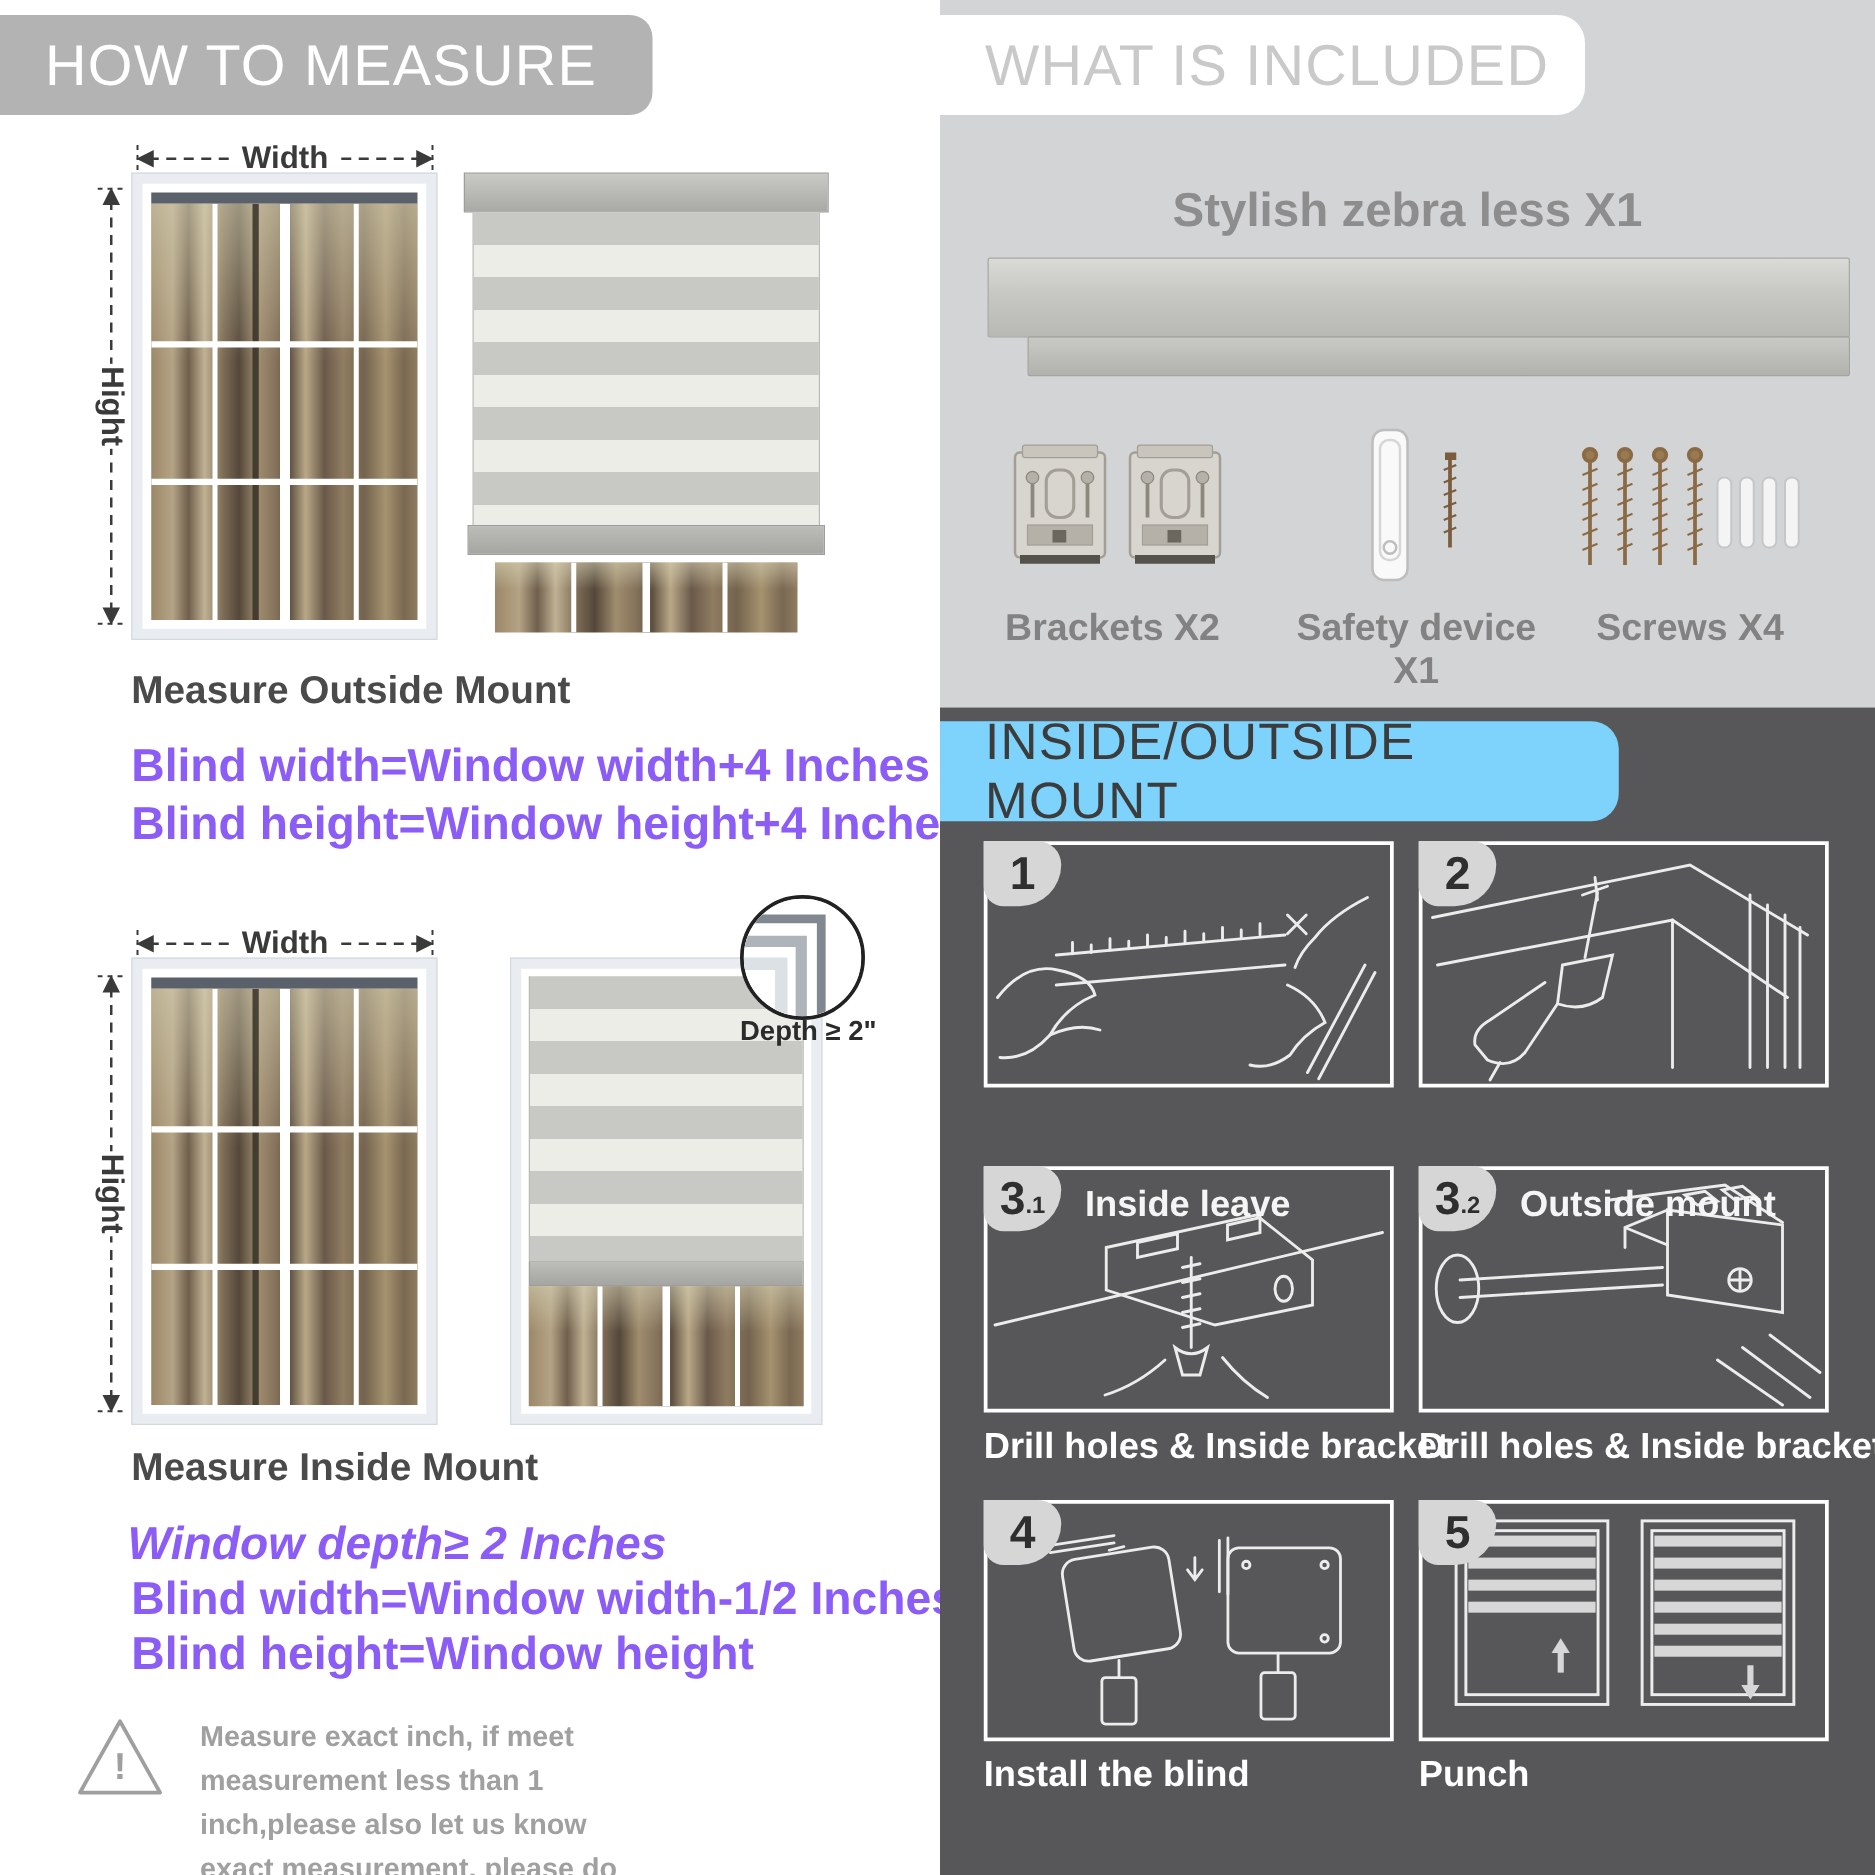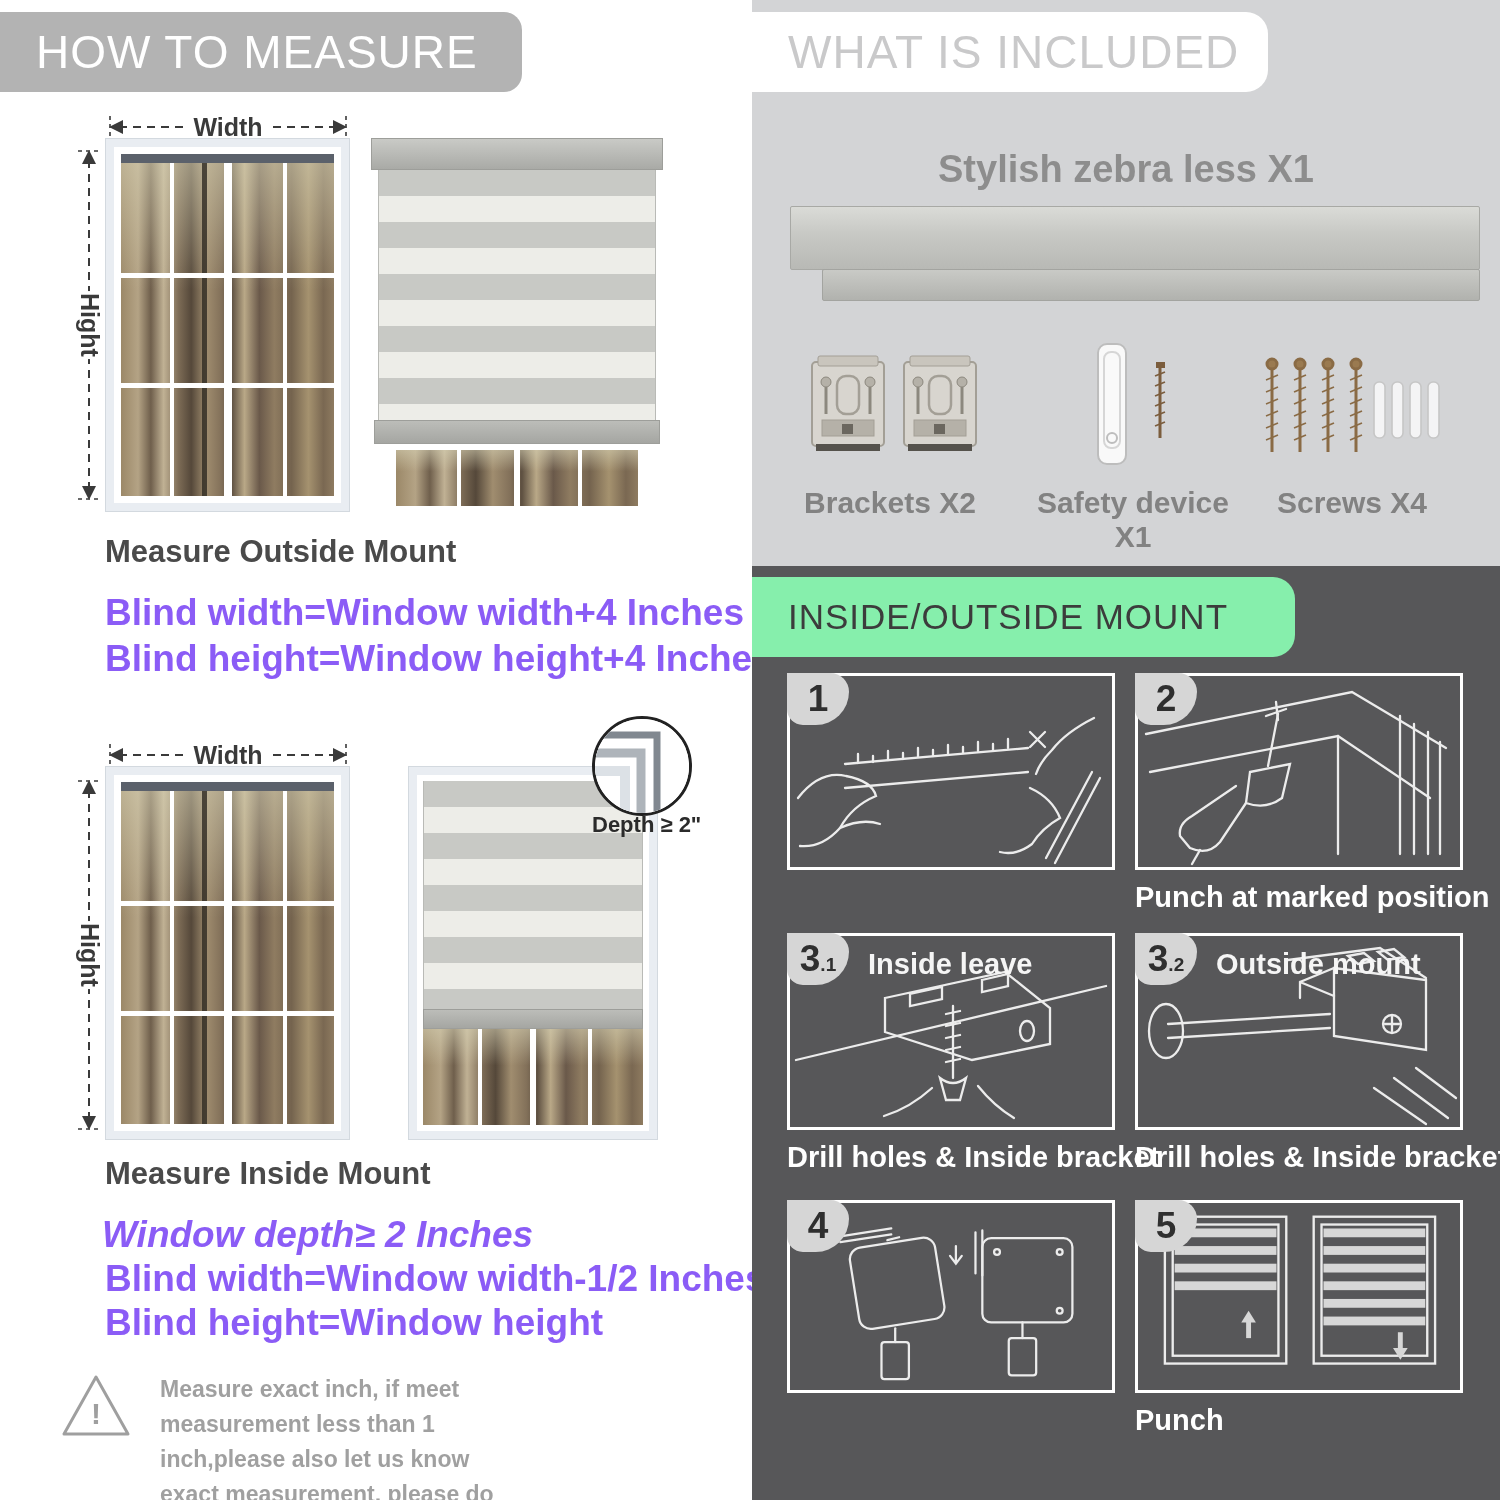--- a/index.html
+++ b/index.html
@@ -9,22 +9,22 @@
   }
   .abs{position:absolute;}
 
   
   .banner{position:absolute;height:80px;display:flex;align-items:center;
     font-weight:normal;letter-spacing:1px;box-sizing:border-box;}
   .banner-left{left:0;top:12px;width:522px;background:#b3b3b3;color:#ffffff;
     border-radius:0 18px 18px 0;font-size:46px;padding-left:36px;}
   .banner-included{left:752px;top:12px;width:516px;background:#ffffff;color:#c9c9ca;
     border-radius:0 22px 22px 0;font-size:46px;padding-left:36px;}
-  .banner-mount{left:752px;top:577px;width:543px;background:#86efac;color:#3c3c3c;
-    border-radius:0 22px 22px 0;font-size:35px;padding-left:36px;align-items:center;}
+  .banner-mount{left:752px;top:577px;width:543px;background:#7dd3fc;color:#3c3c3c;
+    border-radius:0 22px 22px 0;font-size:41px;padding-left:36px;align-items:center;}
 
   
   .light-panel{left:752px;top:0;width:748px;height:566px;background:#d3d4d6;}
   .dark-panel{left:752px;top:566px;width:748px;height:934px;background:#575759;}
 
   
   .winframe{position:absolute;background:#e9edf2;padding:8px;box-sizing:border-box;
     border:1px solid #d3d9df;}
   .sash{background:#ffffff;padding:7px;width:100%;height:100%;box-sizing:border-box;
     display:flex;flex-direction:column;}
@@ -393,21 +393,20 @@
         <path d="M200,60 L200,178"></path>
         <path d="M262,40 L262,178 M276,48 L276,178 M290,56 L290,178 M302,66 L302,178"></path>
         <path d="M130,90 L140,38"></path>
         <path d="M128,40 l20,-7 M138,26 l2,18"></path>
         <path d="M112,96 L152,88 L144,122 Q128,134 108,127 Z"></path>
         <path d="M108,127 L82,166 Q70,180 52,172 L42,160 Q40,148 54,140 L98,110"></path>
         <path d="M62,174 L54,188"></path>
       </g>
     </svg>
   </div>
-  <div class="caption">Punch at  marked position</div>
 </div>
 
 <div class="step" style="left:787px;top:933px;">
   <div class="panel" style="height:197px;">
     <div class="badge">
       <span>3</span>
         <span class="sub">.1</span>
     </div>
     <div class="ptitle">Inside leave</div>
     <svg class="art" viewBox="0 0 322 191">
@@ -469,20 +468,21 @@
         <path d="M186,30 L186,72 M193,28 L193,74"></path>
         <rect x="193" y="36" width="92" height="86" rx="9"></rect>
         <circle cx="208" cy="50" r="3"></circle>
           <circle cx="272" cy="50" r="3"></circle>
           <circle cx="272" cy="110" r="3"></circle>
         <path d="M234,122 L234,138"></path>
         <rect x="220" y="138" width="28" height="38" rx="3"></rect>
       </g>
     </svg>
   </div>
+  <div class="caption">Install the blind</div>
 </div>
 
 <div class="step" style="left:1135px;top:1200px;">
   <div class="panel" style="height:193px;">
     <div class="badge">
       <span>5</span>
         <span class="sub"></span>
     </div>
 
     <svg class="art" viewBox="0 0 322 191">

